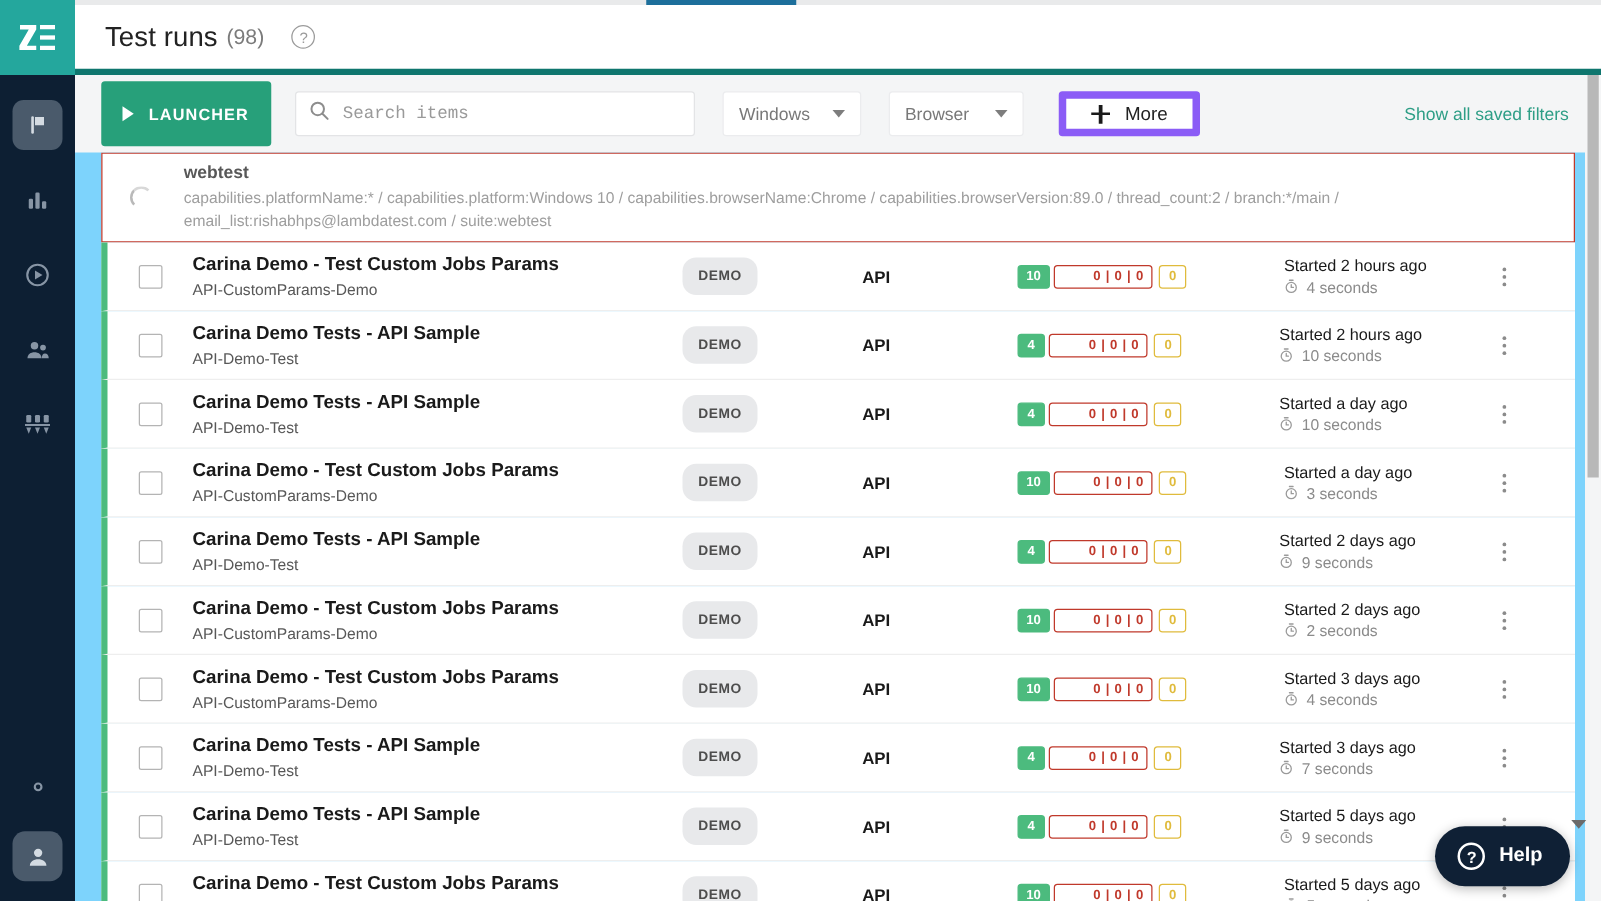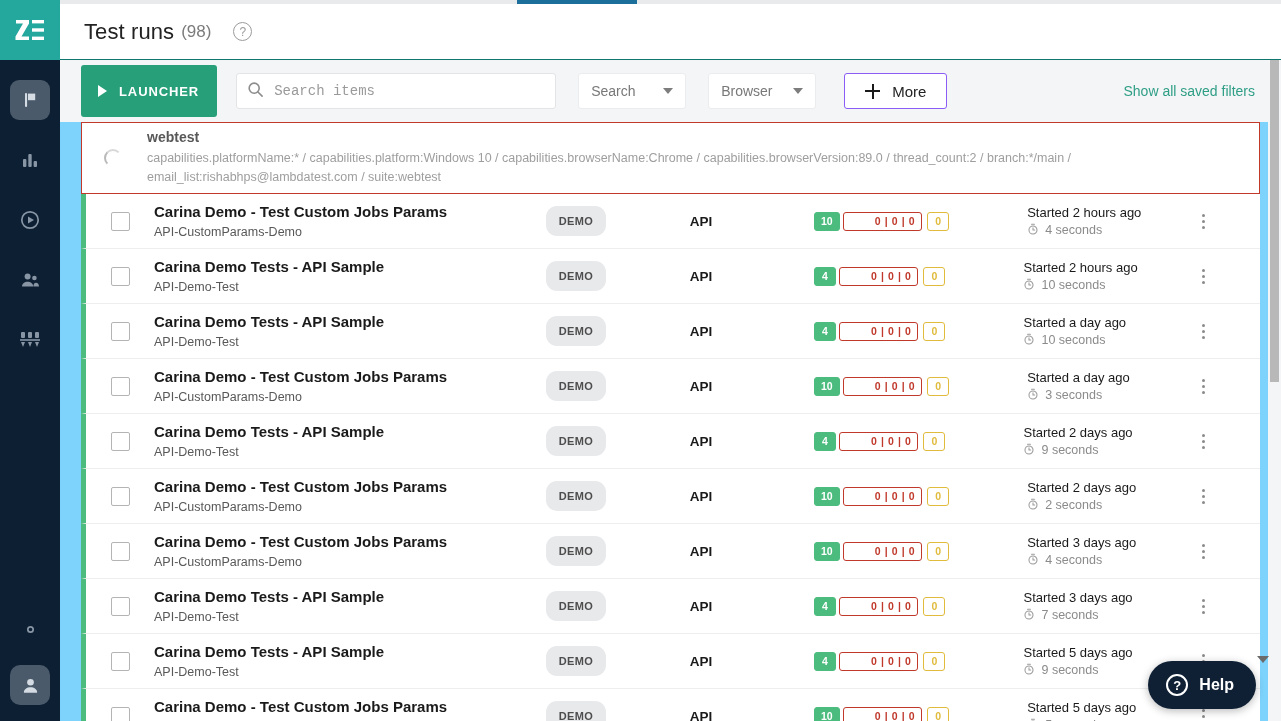--- a/index.html
+++ b/index.html
@@ -51,21 +51,21 @@
     background: #4a5a6b; color: #d4dbe2;
     display: flex; align-items: center; justify-content: center;
   }
 
   
   .header {
     position: absolute; top: 4px; left: 60px; right: 0; height: 56px;
     background: #fff;
     display: flex; align-items: center;
     padding-left: 24px;
-    border-bottom: 1px solid #0f766e;
+    border-bottom: 5px solid #0f766e;
   }
   .page-title {
     font-size: 22px; color: #222; font-weight: 400; letter-spacing: .1px;
   }
   .page-count { font-size: 17px; color: #7b7b7b; margin-left: 7px; }
   .title-help {
     margin-left: 22px; width: 19px; height: 19px;
     border: 1.4px solid #9b9b9b; border-radius: 50%;
     color: #9b9b9b; font-size: 12px;
     display: flex; align-items: center; justify-content: center;
@@ -120,21 +120,21 @@
     padding: 0 12px; font-size: 14px; color: #787878;
     cursor: pointer;
   }
   .dropdown-btn .caret {
     width: 0; height: 0; margin-left: 18px;
     border-left: 5px solid transparent; border-right: 5px solid transparent;
     border-top: 6px solid #7d7d7d;
   }
   .more-btn {
     margin-left: 28px; height: 36px; padding: 0 20px;
-    background: #fff; border: 1px solid #8b5cf6; border-radius: 3px;
+    background: #fff; border: 6px solid #8b5cf6; border-radius: 3px;
     display: flex; align-items: center; gap: 12px;
     font-size: 15px; color: #222; cursor: pointer;
   }
   .more-btn .plus {
     position: relative; width: 15px; height: 15px;
   }
   .more-btn .plus::before, .more-btn .plus::after {
     content:""; position:absolute; background:#1a1a1a;
   }
   .more-btn .plus::before { left:0; top:6px; width:15px; height:2.2px; }
@@ -367,21 +367,21 @@
         <span>
           <svg width="17" height="17" viewBox="0 0 18 18" fill="none" stroke="#8d8d8d" stroke-width="1.7">
             <circle cx="7.6" cy="7.6" r="5.3"></circle>
             <path d="M11.6 11.6 L16 16" stroke-linecap="round"></path>
           </svg>
         </span>
         <input type="text" value="" placeholder="Search items" style="">
       </div>
 
       <div class="dropdown-btn">
-        <span>Search</span>
+        <span>Windows</span>
         <span class="caret"></span>
       </div>
 
       <div class="dropdown-btn">
         <span>Browser</span>
         <span class="caret"></span>
       </div>
 
       <div class="more-btn">
         <span class="plus"></span>

